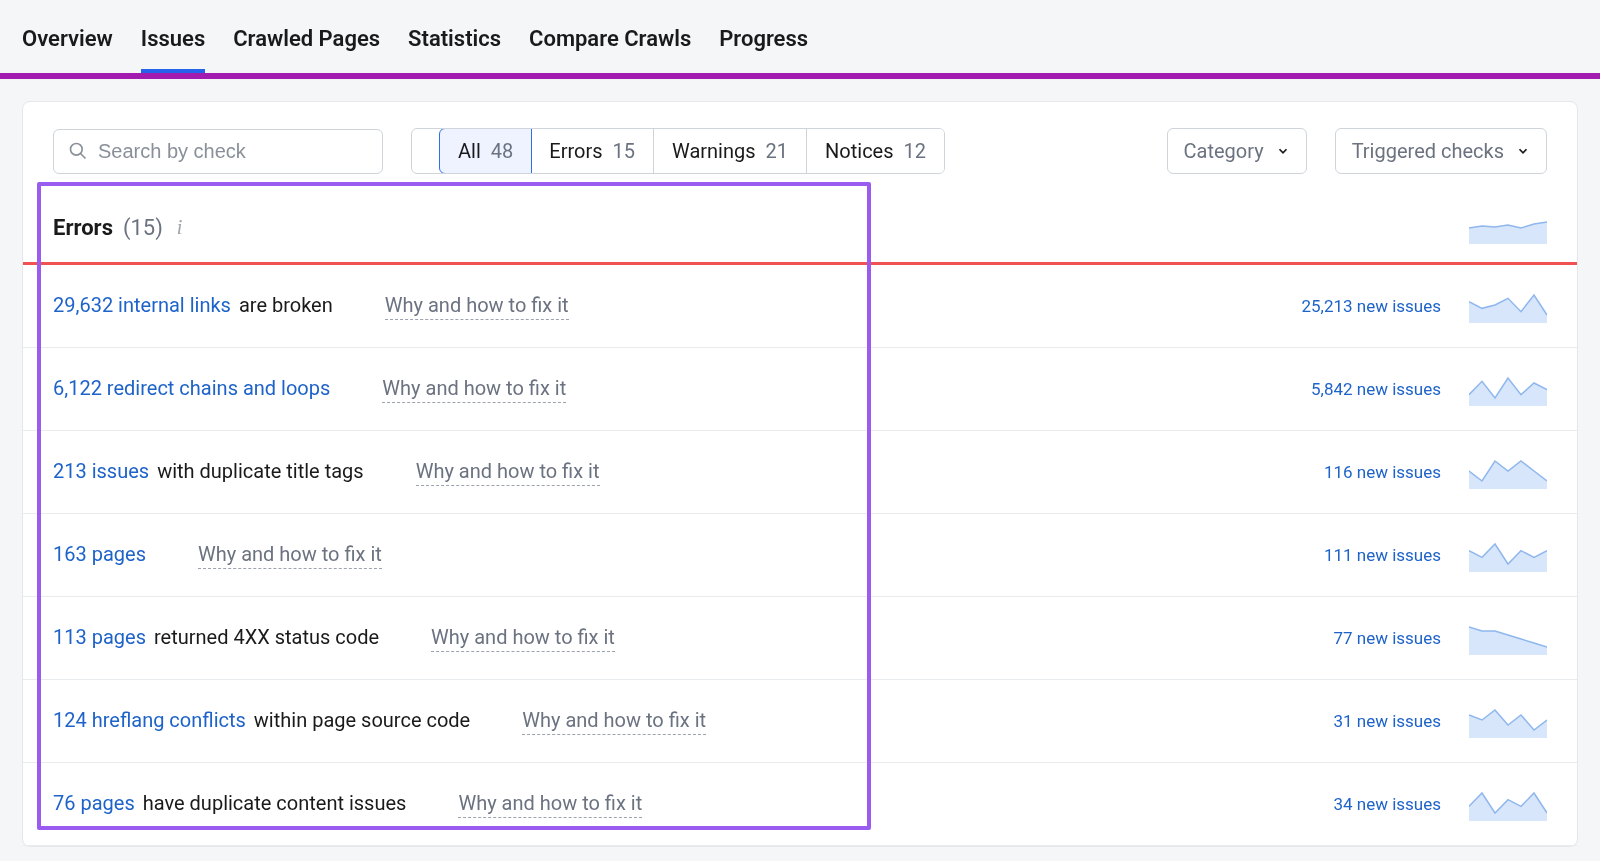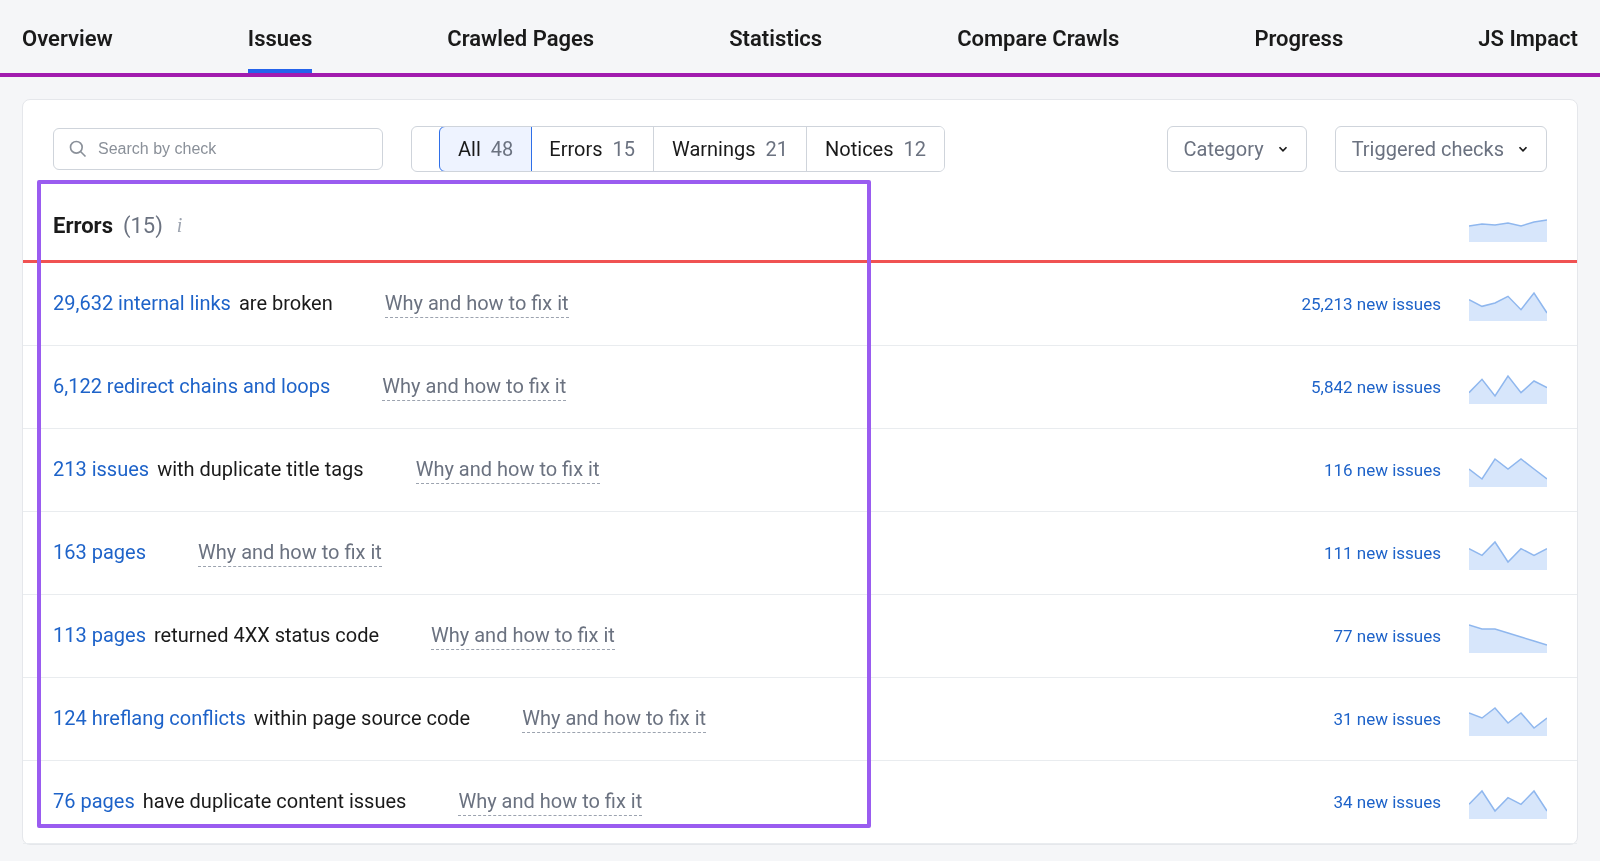--- a/index.html
+++ b/index.html
@@ -6,23 +6,22 @@
   body {
     font-family: -apple-system, BlinkMacSystemFont, "Segoe UI", Roboto, Helvetica, Arial, sans-serif;
     background: #f5f6f8;
     color: #1a1a1a;
     font-size: 20px;
   }
   .tabs {
     display: flex;
     gap: 28px;
     padding: 14px 22px 0 22px;
-    border-bottom: 4px solid #a21caf;
+    border-bottom: 6px solid #a21caf;
     background: #f5f6f8;
-    justify-content: space-between;
   }
   .tab {
     padding: 12px 0 18px 0;
     font-size: 22px;
     font-weight: 600;
     color: #1a1a1a;
     cursor: pointer;
     border-bottom: 4px solid transparent;
   }
   .tab.active { border-bottom-color: #2563eb; }
@@ -46,21 +45,21 @@
     border: 1px solid #cfd4db;
     border-radius: 6px;
     padding: 10px 14px;
     width: 330px;
     color: #8a9099;
   }
   .search-wrap svg { margin-right: 10px; flex-shrink: 0; }
   .search-input {
     border: none;
     outline: none;
-    font-size: 16px;
+    font-size: 20px;
     color: #1a1a1a;
     width: 100%;
     background: transparent;
   }
   .search-input::placeholder { color: #8a9099; }
   .seg-group {
     display: flex;
     border: 1px solid #cfd4db;
     border-radius: 6px;
     overflow: hidden;
@@ -156,21 +155,20 @@
 </head>
 <body>
 
 <div class="tabs" id="tabs">
     <div class="tab">Overview</div>
     <div class="tab active">Issues</div>
     <div class="tab">Crawled Pages</div>
     <div class="tab">Statistics</div>
     <div class="tab">Compare Crawls</div>
     <div class="tab">Progress</div>
-    <div class="tab">JS Impact</div>
   </div>
 
 <div class="panel">
 
   <div class="toolbar">
     <div class="search-wrap">
       <svg width="20" height="20" viewBox="0 0 24 24" fill="none" stroke="#8a9099" stroke-width="2">
           <circle cx="10" cy="10" r="7"></circle>
           <line x1="21" y1="21" x2="15" y2="15"></line>
         </svg>

